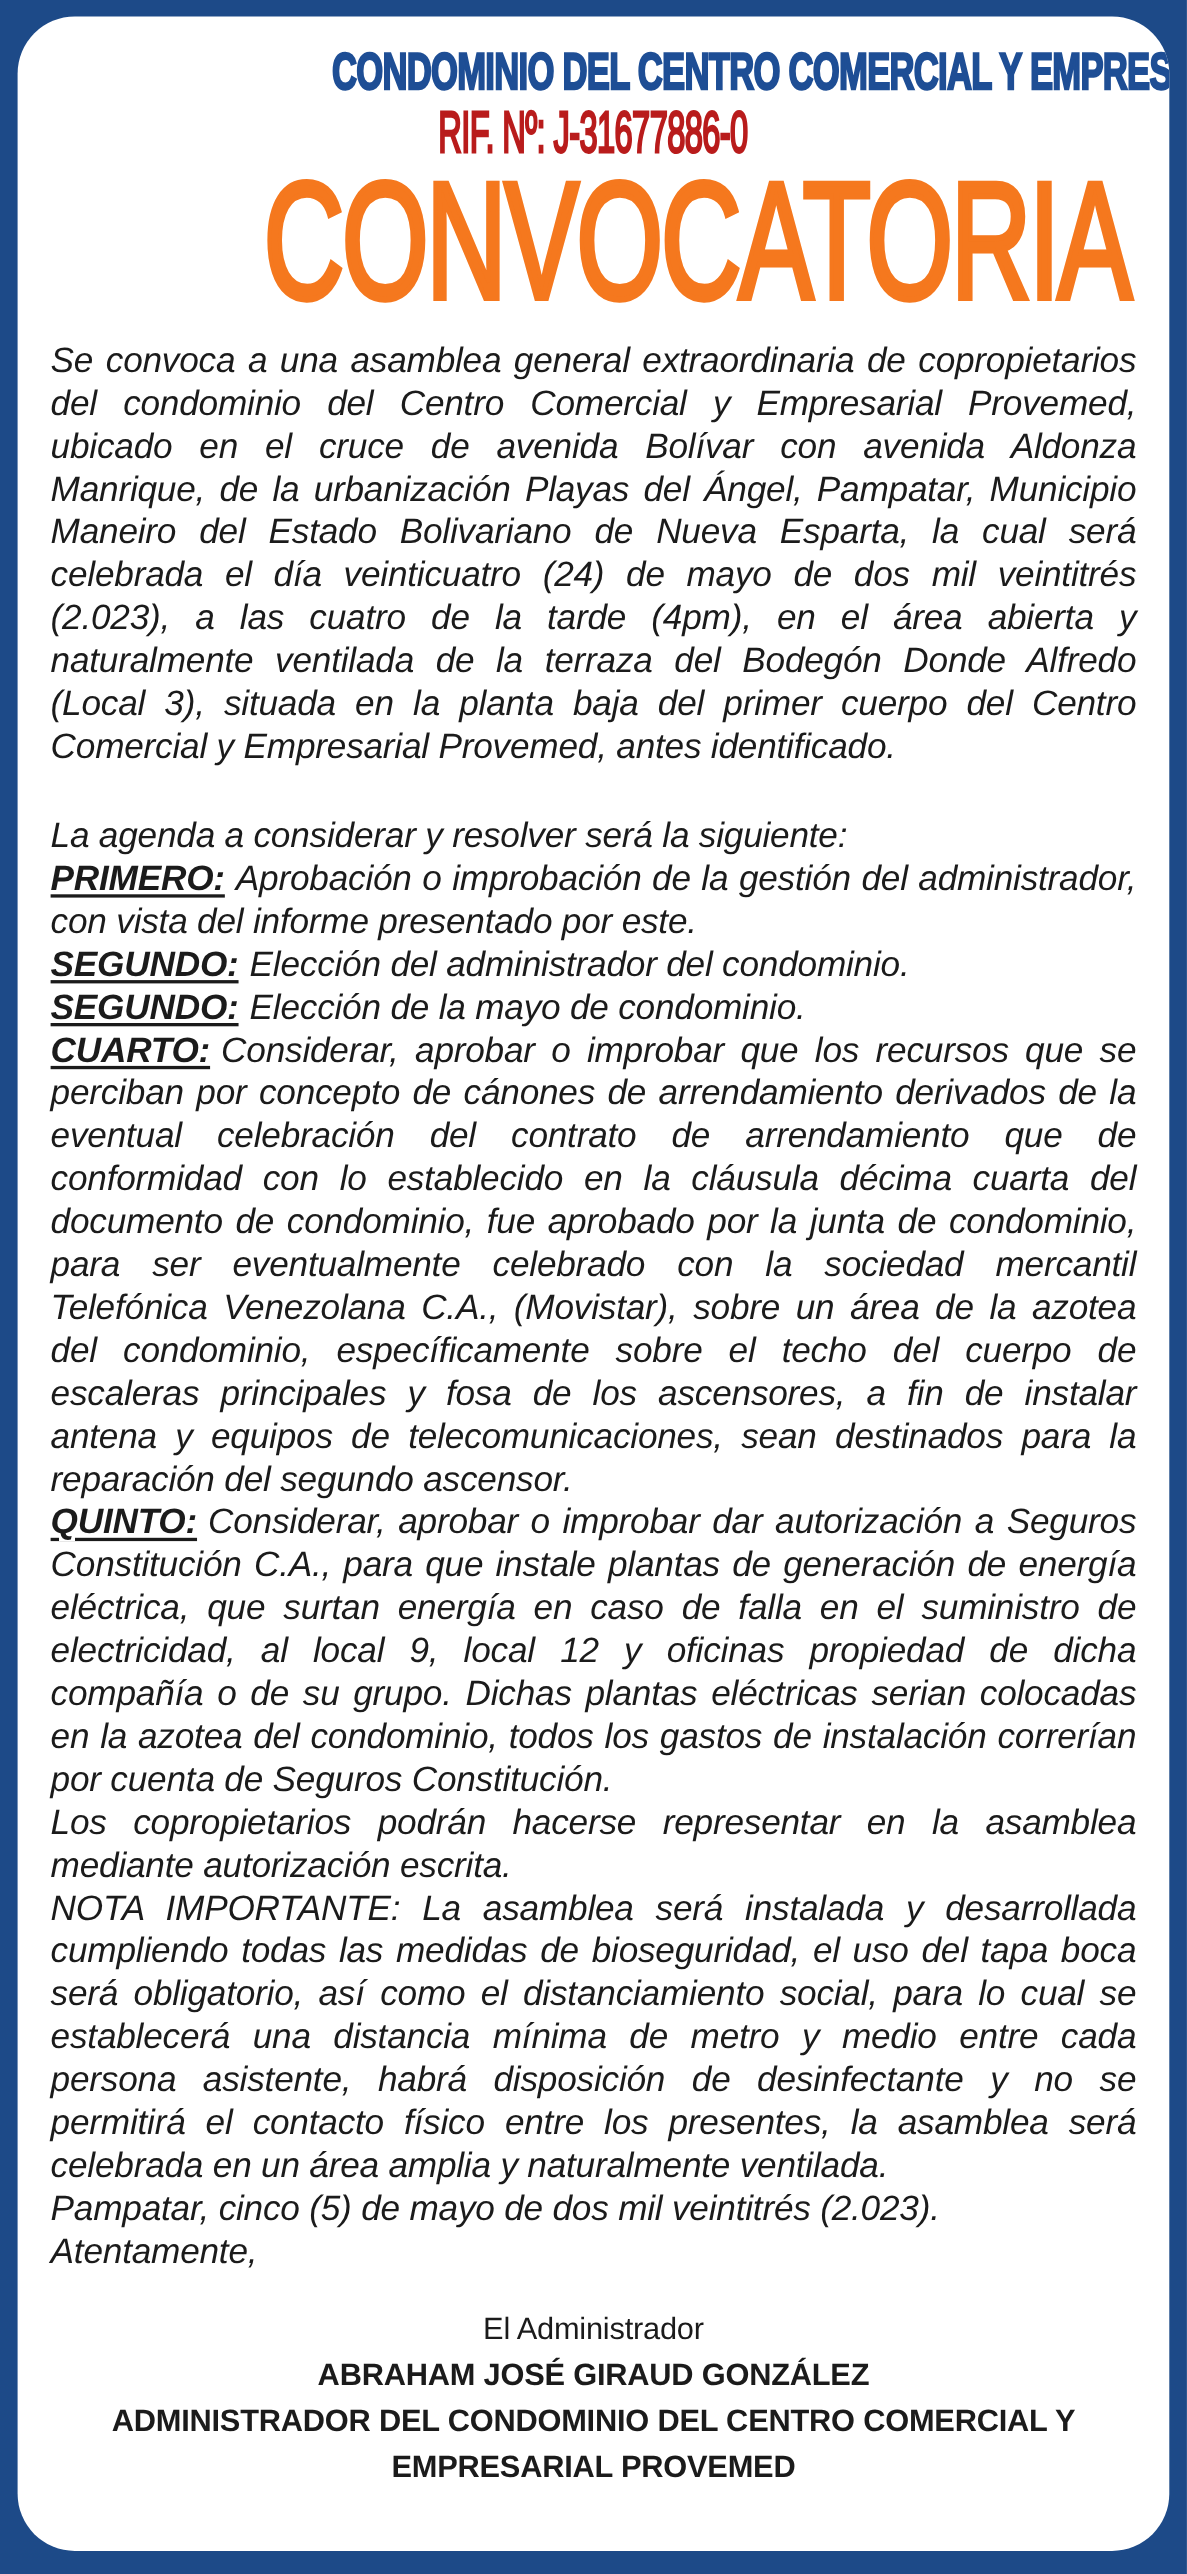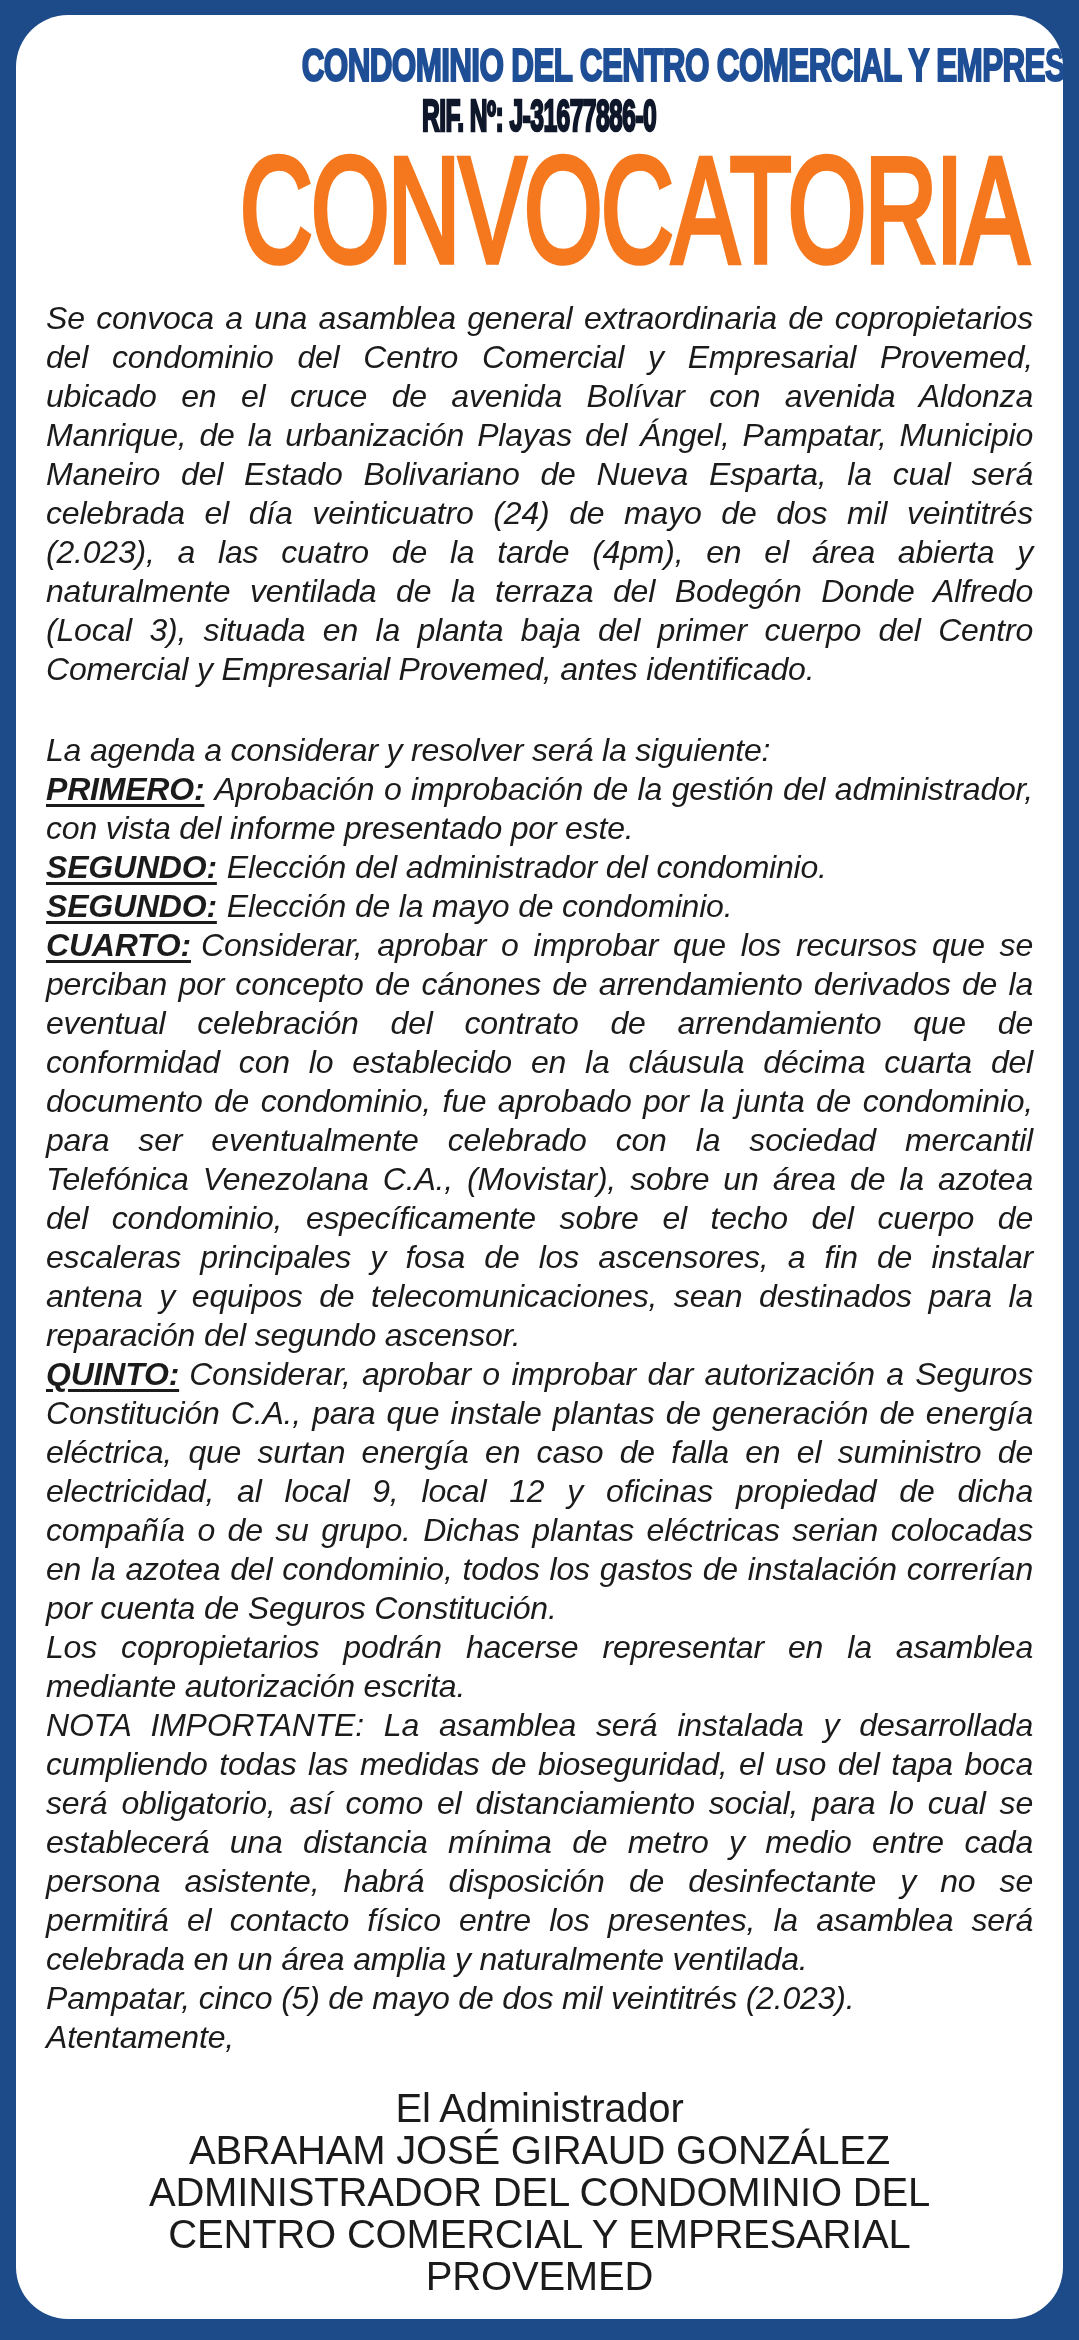--- a/index.html
+++ b/index.html
@@ -29,24 +29,24 @@
   .doc-title{
     font-size:47px;
     font-weight:700;
     line-height:1.12;
     color:var(--title-blue,#1e4e95);
     -webkit-text-stroke:2.2px currentColor;
     letter-spacing:-1px;
   }
   .doc-title .cx{--sx:.67;}
   .rif-line{
-    font-size:44px;
-    font-weight:700;
+    font-size:53px;
+    font-weight:400;
     line-height:1.0;
-    color:#0f172a;
+    color:#b91c1c;
     -webkit-text-stroke:2.6px currentColor;
     letter-spacing:-1px;
     margin-top:2px;
   }
   .rif-line .cx{--sx:.56;}
   .headline{
     font-size:151px;
     font-weight:400;
     line-height:.88;
     color:var(--headline-orange,#f5781e);
@@ -74,25 +74,25 @@
     font-weight:700;
     text-decoration:underline;
     text-decoration-thickness:3px;
     text-underline-offset:4px;
     margin-right:10px;
   }
   .signature{
     margin-top:30px;
     text-align:center;
     color:var(--text-ink,#1b1b1b);
-    font-size:40px;
+    font-size:28px;
     line-height:42px;
     letter-spacing:-.2px;
   }
-  .signature .bold{ font-weight:400; }
+  .signature .bold{ font-weight:700; }
   .sig-title{ width:940px; margin:0 auto; }
 </style>
 </head>
 <body>
 
 <div class="canvas">
   <div class="panel">
 
     <div class="header">
       <div class="doc-title">

